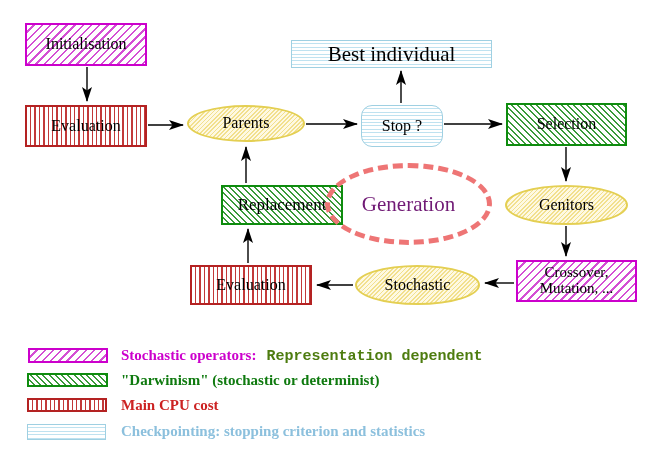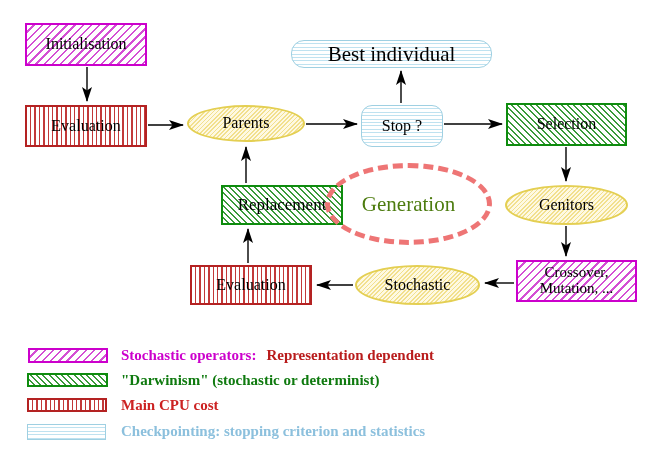--- a/index.html
+++ b/index.html
@@ -30,33 +30,33 @@
     border:1.5px solid #9fd0e2;
     background:repeating-linear-gradient(180deg,#ffffff 0 2.4px,#bfe2f0 2.4px 3.4px);
   }
   .ellipse-yellow{
     border:2px solid #e4cf52;border-radius:50%;
     background:repeating-linear-gradient(135deg,#fef9e3 0 1.8px,#f2e08e 1.8px 3px);
   }
   .rounded{border-radius:11px;}
   .dashed-ellipse{
     border:5px dashed #ee7575;border-radius:50%;
-    color:#4d7c0f;font-size:21px;background:transparent;
+    color:#701a75;font-size:21px;background:transparent;
   }
   .small-label{font-size:15px;}
   .mid-label{font-size:17px;margin-left:36px;}
-  .big-label{font-size:21px;border-radius:13px;}
+  .big-label{font-size:21px;}
   
   .legend-swatch{position:absolute;z-index:2;box-sizing:border-box;}
   .legend-text{
     position:absolute;z-index:2;font-size:15px;font-weight:bold;white-space:nowrap;
     font-family:"Liberation Serif", serif;
   }
   .c-magenta{color:#cc00cc;font-family:Liberation Serif, serif;}
-  .c-yellow{color:#b91c1c;}
+  .c-yellow{color:#4d7c0f;font-family:Liberation Mono, monospace;}
   .c-green{color:#0f7a0f;}
   .c-red{color:#cc2222;}
   .c-cyan{color:#8cc0dd;}
   .gap-left{margin-left:10px;}
 </style>
 </head>
 <body>
 
 <div class="stage">
 

